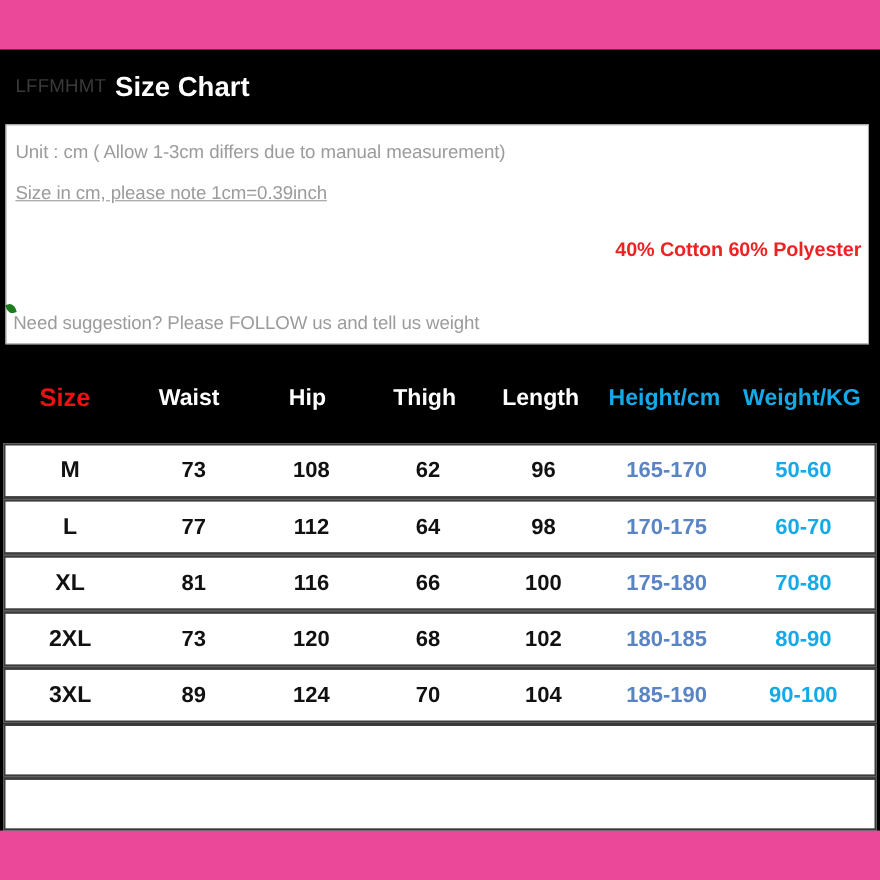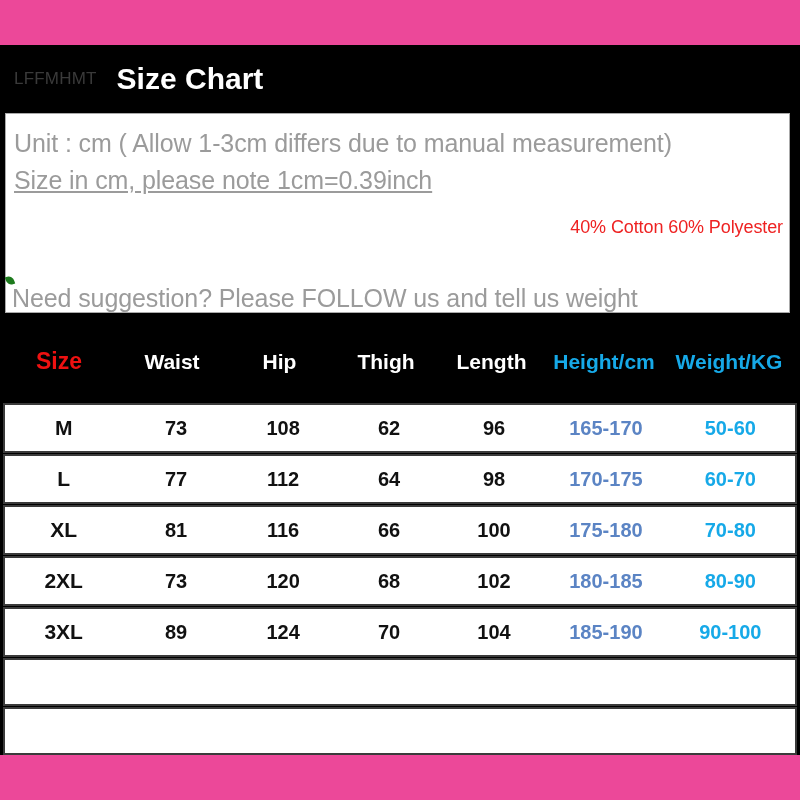--- a/index.html
+++ b/index.html
@@ -46,53 +46,53 @@
   }
   .brand {
     color: #3a3a3a;
     font-size: 17px;
     letter-spacing: 0.2px;
     font-weight: 400;
     white-space: nowrap;
   }
   .title {
     color: #ffffff;
-    font-size: 30px;
-    font-weight: bold;
-    margin-left: 20px;
+    font-size: 25px;
+    font-weight: bold;
+    margin-left: 8px;
     white-space: nowrap;
   }
 
   
   .info-panel {
     position: absolute;
     left: 5px;
     top: 113px;
     width: 785px;
     height: 200px;
     background: #ffffff;
     border: 1px solid #ararara;
     border: 1px solid #aaaaaa;
     box-sizing: border-box;
   }
   .info-line {
     position: absolute;
     color: #9b9b9b;
-    font-size: 25px;
+    font-size: 17px;
     white-space: nowrap;
     letter-spacing: -0.1px;
   }
   .info-line-1 { left: 8px; top: 15px; }
   .info-line-2 { left: 8px; top: 52px; text-decoration: underline; }
   .info-line-3 {
     right: 6px;
     top: 103px;
     color: #ee2222;
     font-size: 18px;
-    font-weight: normal;
+    font-weight: bold;
   }
   .info-line-4 { left: 6px; top: 170px; }
 
   .leaf-mark {
     position: absolute;
     left: 0px;
     top: 162px;
     width: 8px;
     height: 9px;
     background: #1d7a1d;

